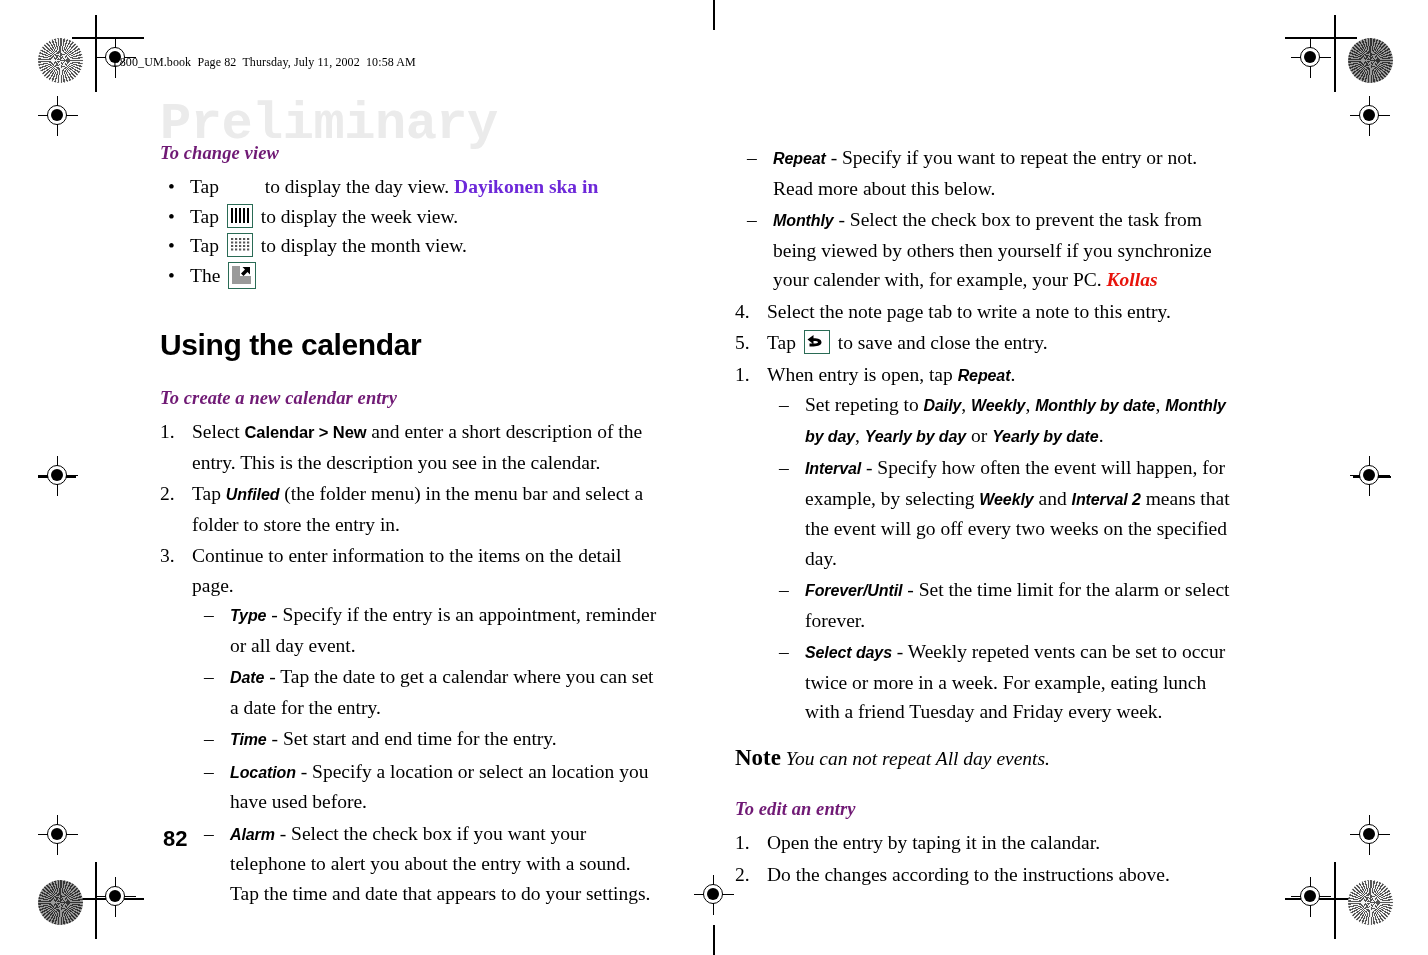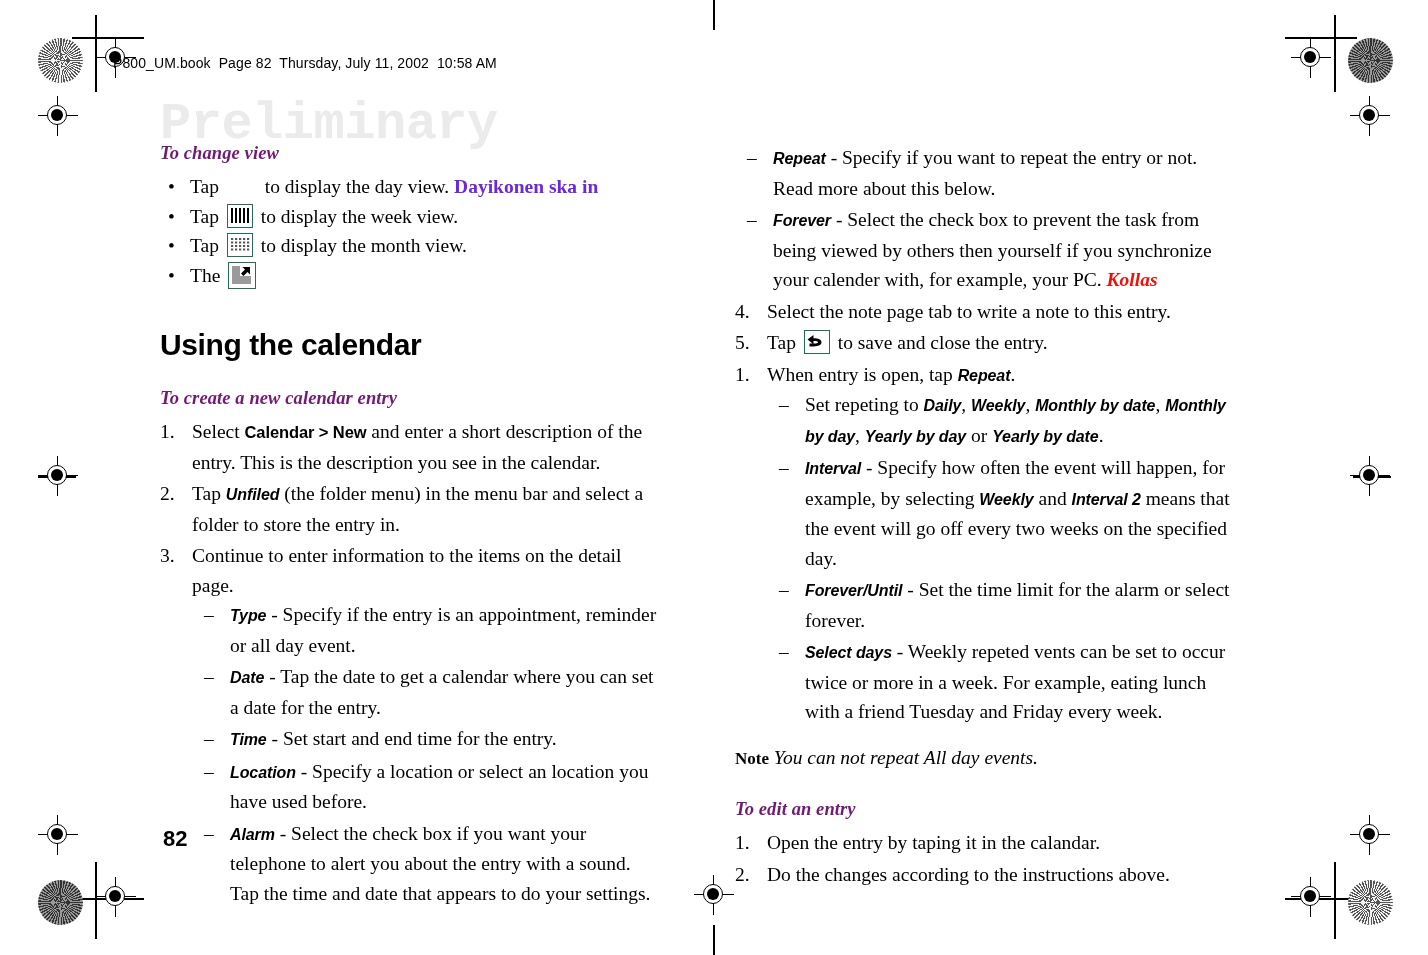--- a/index.html
+++ b/index.html
@@ -74,22 +74,22 @@
     position: absolute;
     background: #000;
     pointer-events: none;
   }
 
   
   .run-header {
     position: absolute;
     left: 113px;
     top: 55px;
-    font-family: Liberation Sans, sans-serif;
-    font-size: 14px;
+    font-family: Liberation Serif, serif;
+    font-size: 12px;
     letter-spacing: 0.1px;
     white-space: pre;
     color: #000;
   }
 
   
   .watermark {
     position: absolute;
     left: 160px;
     top: 95px;
@@ -198,21 +198,21 @@
     font-weight: bold;
   }
   .redtext-ital {
     color: #e8140c;
     font-weight: bold;
     font-style: italic;
   }
   .note-label {
     font-family: "Liberation Serif", serif;
     font-weight: bold;
-    font-size: 17px;
+    font-size: 23px;
   }
   .note-body {
     font-style: italic;
     font-size: 19.5px;
   }
   p.note {
     font-size: 19.5px;
     line-height: 29.5px;
     margin: 16px 0 0 0;
   }
@@ -479,21 +479,21 @@
 
 <div class="col col-right">
 
   <ul class="dashes">
     <li>
       <span class="dash">–</span>
       <span class="ui">Repeat</span><span> - Specify if you want to repeat the entry or not. Read more about this below.</span>
     </li>
     <li>
       <span class="dash">–</span>
-      <span class="ui">Forever</span><span> - Select the check box to prevent the task from being viewed by others then yourself if you synchronize your calender with, for example, your PC. </span><span class="redtext-ital">Kollas</span>
+      <span class="ui">Monthly</span><span> - Select the check box to prevent the task from being viewed by others then yourself if you synchronize your calender with, for example, your PC. </span><span class="redtext-ital">Kollas</span>
     </li>
   </ul>
 
   <ol class="steps" style="margin-top:2px;">
     <li>
       <span class="num">4.</span><span>Select the note page tab to write a note to this entry.</span>
     </li>
     <li>
       <span class="num">5.</span><span>Tap </span><span class="icon-box">
         <svg width="23" height="21" viewBox="0 0 23 21" aria-hidden="true">

